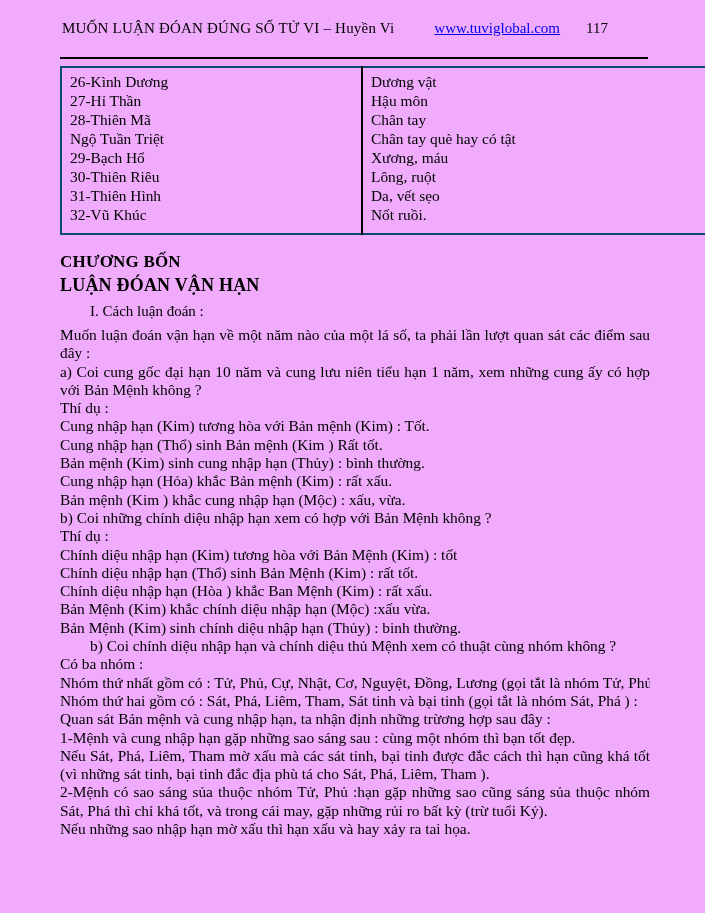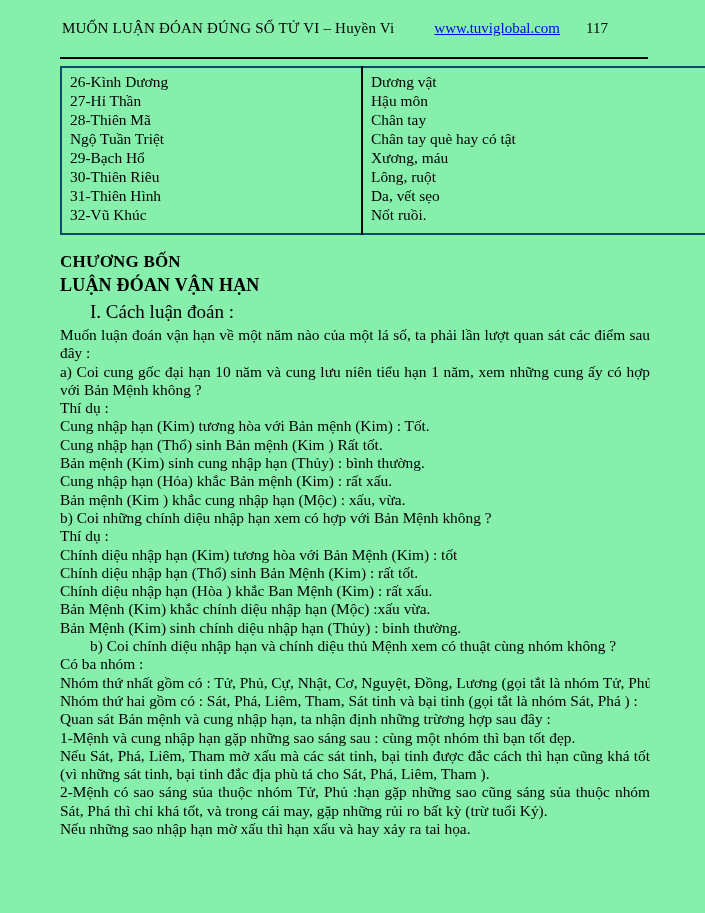--- a/index.html
+++ b/index.html
@@ -1,20 +1,20 @@
 <!DOCTYPE html>
 <html><head>
 <meta charset="utf-8">
 <style>
   html,body{margin:0;padding:0;}
   body{
     width:705px;height:913px;background:#ffffff;color:#000;
     font-family:"Liberation Serif", serif;overflow:hidden;
   }
-  .page{position:relative;width:705px;height:913px;background:#86efac;}
+  .page{position:relative;width:705px;height:913px;background:#f0abfc;}
 
   
   .hdr{
     display:flex;align-items:baseline;
     padding:19px 97px 0 62px;font-size:15px;line-height:19px;white-space:nowrap;
   }
   .hdr .title{flex:1;letter-spacing:.2px;}
   .hdr a{color:#0000ee;text-decoration:underline;cursor:pointer;}
   .hdr .pagenum{margin-left:26px;}
 
@@ -34,21 +34,21 @@
 
   
   h1.chap{margin:17px 0 0 60px;font-size:17px;line-height:20px;font-weight:bold;letter-spacing:.2px;}
   h2.chap{margin:3px 0 0 60px;font-size:18px;line-height:21px;font-weight:bold;letter-spacing:.2px;}
 
   
   .bodytext{margin:5px 55px 0 60px;width:590px;font-size:15.4px;line-height:18.3px;}
   .bodytext p{margin:0;text-align:justify;}
   .bodytext p.one{white-space:nowrap;text-align:left;overflow:hidden;}
   .bodytext p.indent{padding-left:30px;}
-  .sect{margin:6px 0 0 60px;padding-left:30px;font-size:19px;line-height:19px;}
+  .sect{margin:6px 0 0 60px;padding-left:30px;font-size:15px;line-height:19px;}
 </style>
 </head>
 <body>
 
 <div class="page">
 
   <div class="hdr">
     <span class="title">MUỐN LUẬN ĐÓAN ĐÚNG SỐ TỬ VI – Huyền Vi</span>
     <a href="#">www.tuviglobal.com</a>
     <span class="pagenum">117</span>

